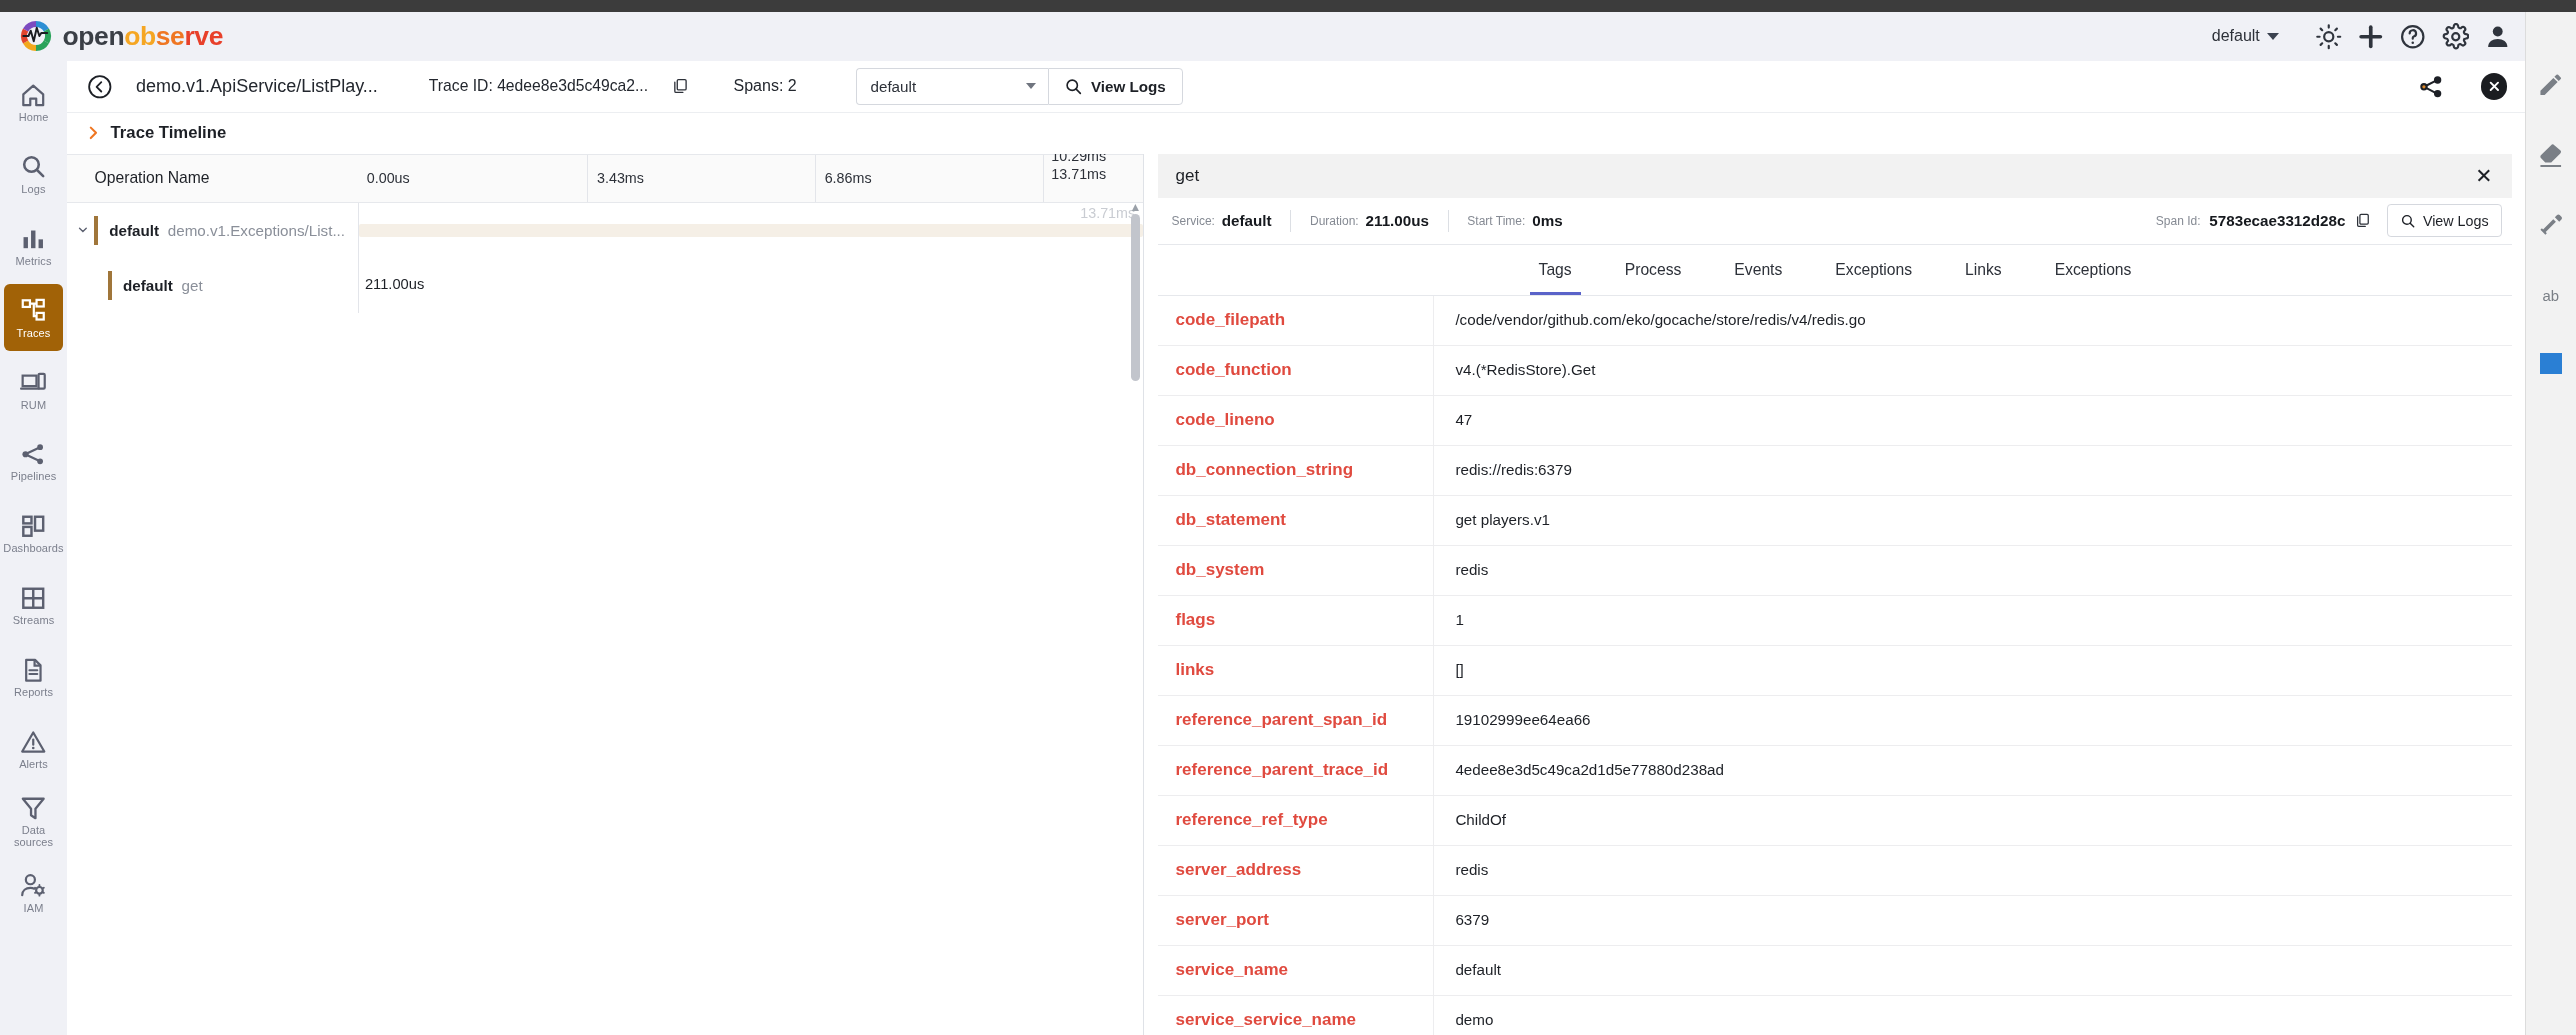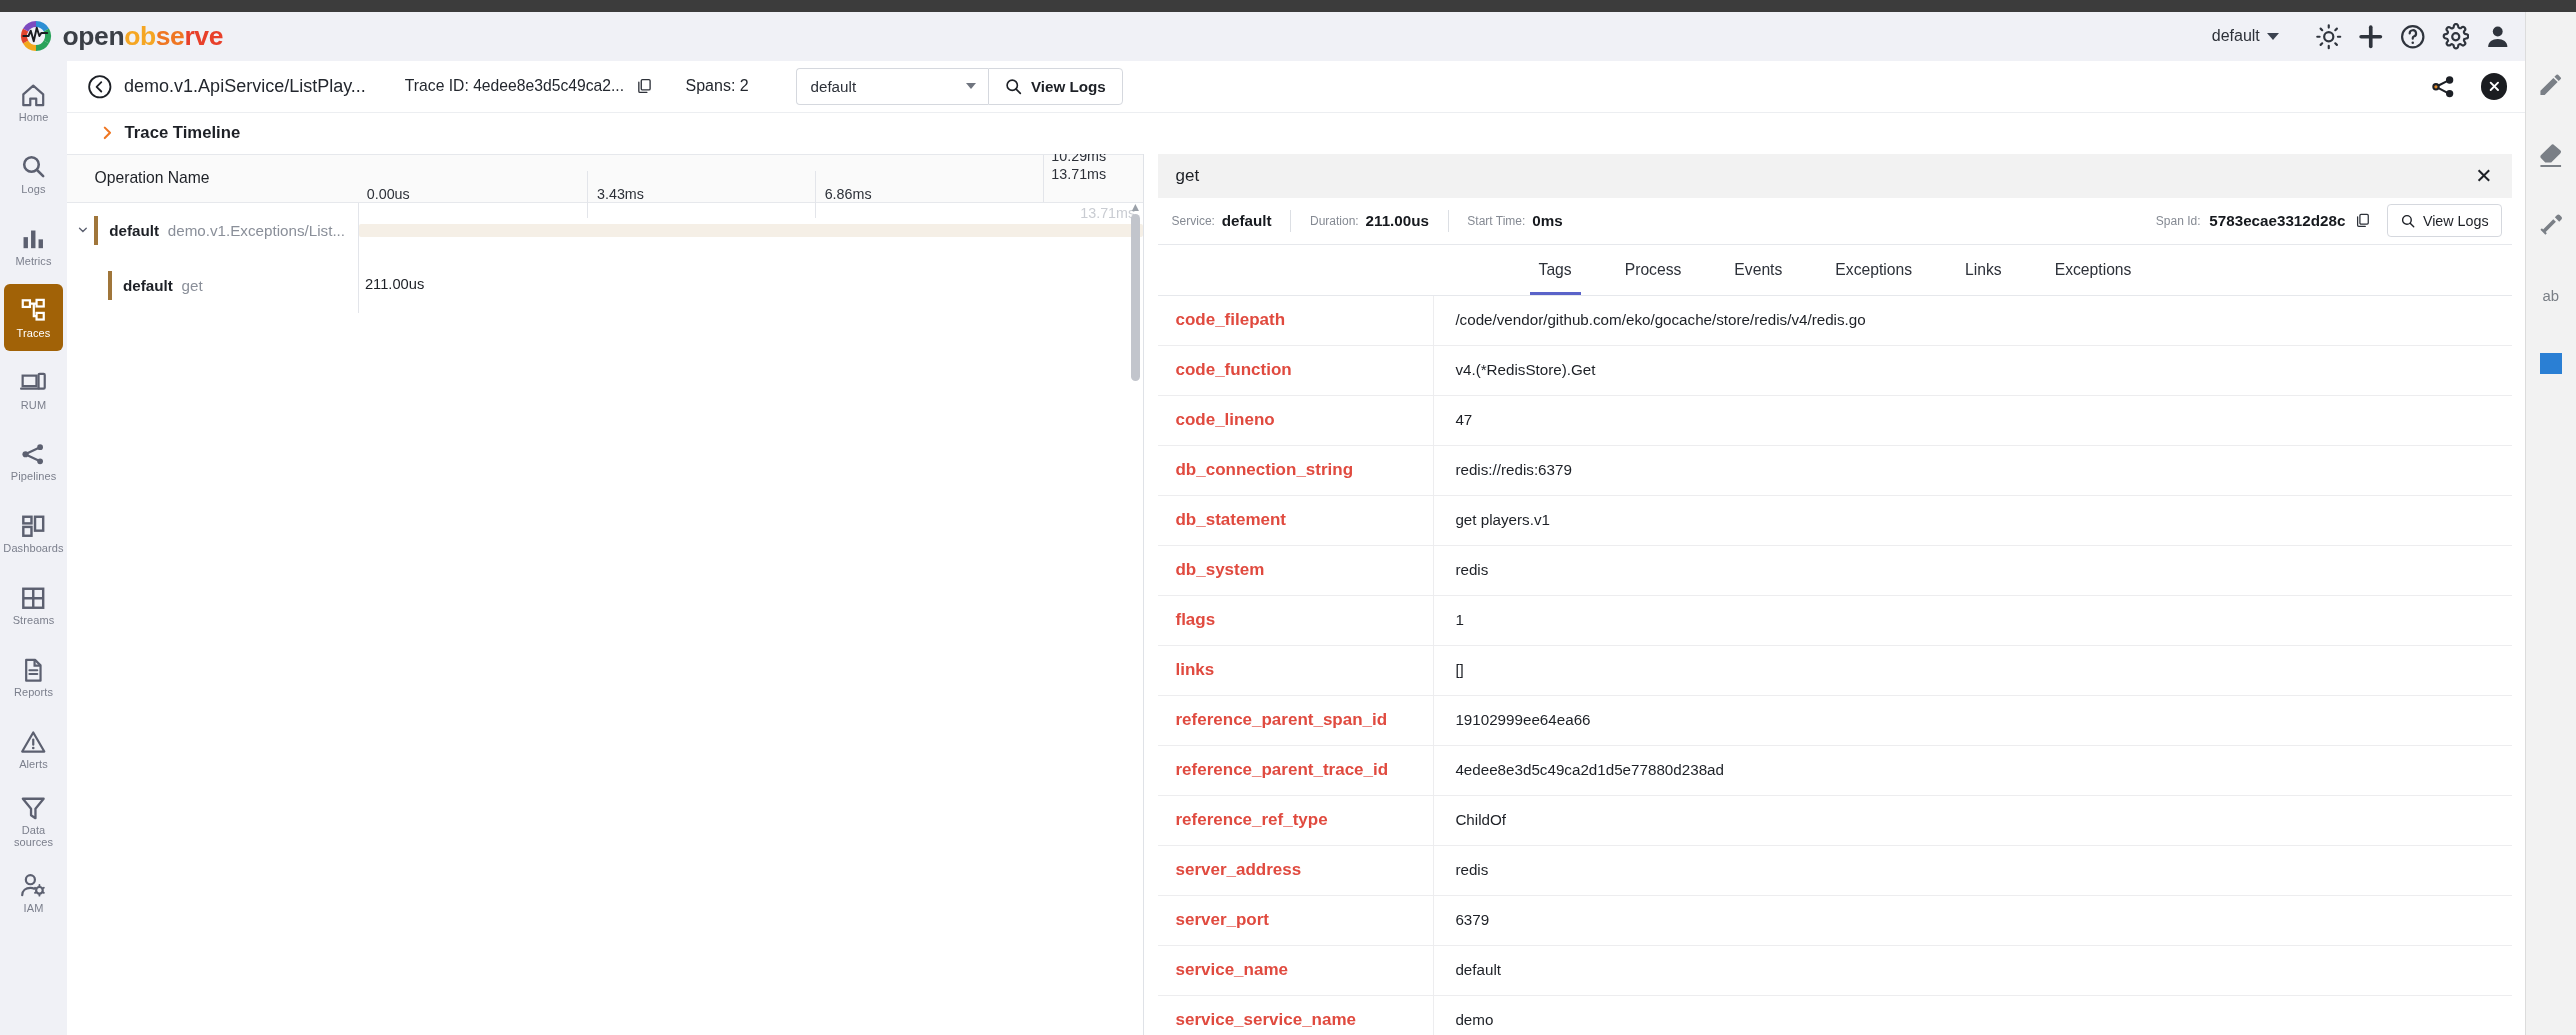--- a/index.html
+++ b/index.html
@@ -68,21 +68,21 @@
 
   
   .main {
     flex: 1; min-height: 0; background: #ffffff; display: flex; flex-direction: column;
     overflow: hidden;
   }
 
   
   .trace-header {
     height: 52px; flex: none; display: flex; align-items: center;
-    padding: 0 17.7px 0 19.7px; gap: 0; border-bottom: 1px solid #eceef1;
+    padding: 0 17.7px 0 19.7px; gap: 12px; border-bottom: 1px solid #eceef1;
   }
   .back-btn { width: 25.6px; height: 25.6px; cursor: pointer; flex: none; }
   .trace-title {
     font-size: 18px; color: #23272e; margin-left: 11.8px; white-space: nowrap;
     max-width: 295px; overflow: hidden;
   }
   .trace-id {
     font-size: 15.7px; color: #23272e; margin-left: 39px; white-space: nowrap;
   }
   .copy-btn { width: 17.7px; height: 17.7px; margin-left: 10.8px; cursor: pointer; flex:none; }
@@ -106,21 +106,21 @@
   .hdr-spacer { flex: 1; }
   .share-ic { width: 25.6px; height: 25.6px; cursor: pointer; margin-right: 25.6px; }
   .close-circ {
     width: 26.5px; height: 26.5px; border-radius: 50%; background: #1b1d21;
     display: flex; align-items: center; justify-content: center; cursor: pointer;
   }
 
   
   .tl-toggle {
     height: 41px; flex: none; display: flex; align-items: center; gap: 10.8px;
-    padding-left: 34px;
+    padding-left: 20px;
   }
   .tl-chev { width: 12.8px; height: 15.7px; }
   .tl-title { font-size: 16.7px; font-weight: 700; color: #1d2026; }
 
   
   .split { flex: 1; min-height: 0; display: flex; }
 
   
   .timeline-pane {
     width: 1077px; flex: none; display: flex; flex-direction: column;
@@ -130,21 +130,21 @@
     height: 49px; flex: none; display: flex; background: #fafafa;
     border-top: 1px solid #e6e8ec; border-bottom: 1px solid #e6e8ec;
     position: relative;
   }
   .tl-head-op {
     width: 291px; flex: none; display: flex; align-items: center;
     padding-left: 27.5px; font-size: 15.7px; color: #1d2026;
   }
   .tl-axis { flex: 1; position: relative; }
   .axis-tick {
-    position: absolute; top: 16px; height: 100%;
+    position: absolute; top: 0; height: 100%;
     border-left: 1px solid #e3e5ea; padding-left: 8.8px;
     display: flex; align-items: center;
   }
   .axis-tick span { font-size: 14.3px; color: #2d3139; white-space: nowrap; }
   .axis-tick.nb { border-left: none; }
   .axis-tick-wrap {
     position: absolute; top: -13.8px; height: 100%;
     display: flex; flex-direction: column; justify-content: center;
     padding-left: 8.8px; gap: 2px;
   }

